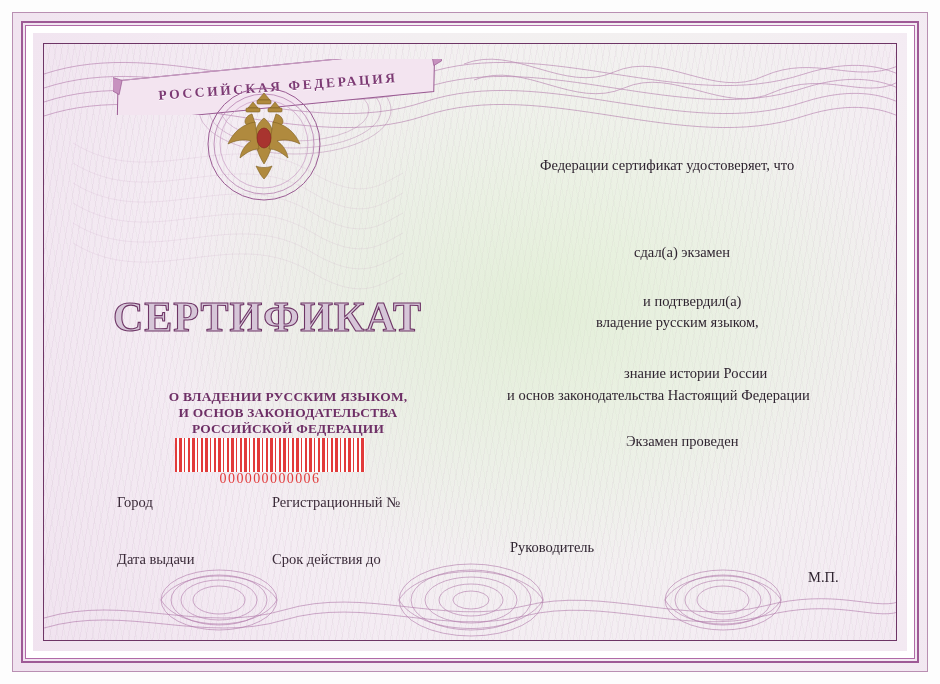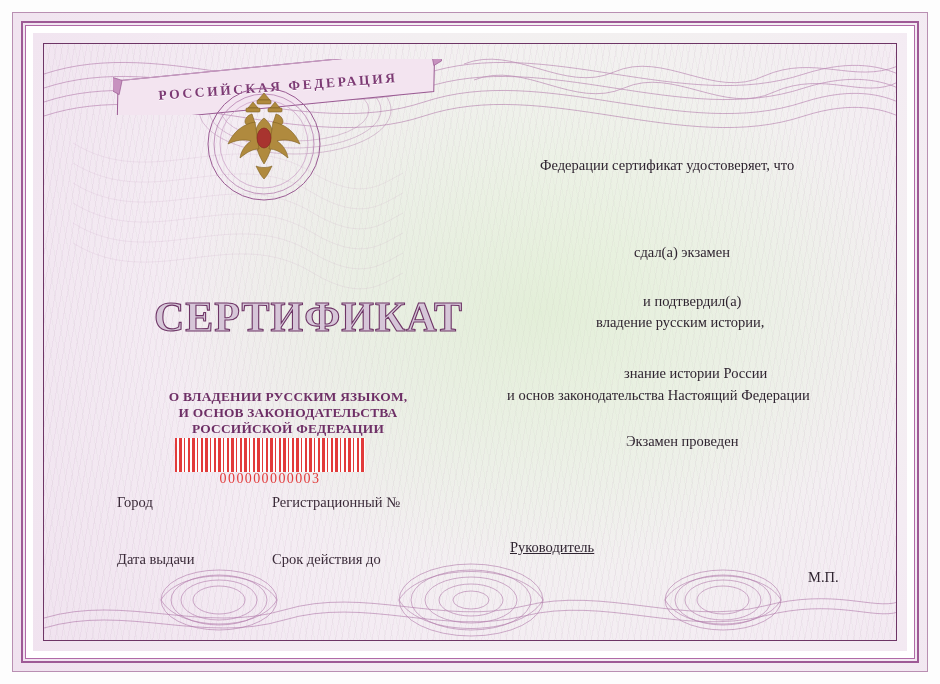--- a/index.html
+++ b/index.html
@@ -93,21 +93,21 @@
     position:absolute;left:193px;top:73px;width:116px;height:116px;
   }
 
   
   .title-main{
     position:absolute;left:100px;top:283px;width:350px;
     font-family:"Liberation Serif",serif;
     font-size:42px;font-weight:bold;letter-spacing:1px;
     color:#d6c6d8;
     -webkit-text-stroke:1.1px #6e3566;
-    text-align:right;
+    text-align:left;
     line-height:1;
   }
   .title-sub{
     position:absolute;left:95px;top:338px;width:360px;
     text-align:center;
     color:#6e2f66;
     font-size:13.4px;font-weight:bold;line-height:16px;
     letter-spacing:.2px;
     margin-top:38px;
   }
@@ -134,21 +134,21 @@
 
   
   .rt{position:absolute;color:#2f2430;font-size:14.5px;font-family:"Liberation Serif",serif;white-space:nowrap;}
   .r1{left:527px;top:144px;}
   .r2{left:621px;top:231px;}
   .r3{left:630px;top:265px;margin-top:15px;}
   .r4{left:583px;top:301px;}
   .r5{left:611px;top:352px;}
   .r6{left:494px;top:374px;}
   .r7{left:613px;top:420px;}
-  .r8{left:497px;top:526px;text-decoration:underline;}
+  .r8{left:497px;top:526px;}
   .r9{left:795px;top:556px;}
 
   
   .lines-left{
     position:absolute;left:60px;top:120px;width:330px;height:200px;
     opacity:.5;pointer-events:none;
   }
 </style>
 </head>
 <body>
@@ -237,31 +237,31 @@
 
     <div class="title-main">СЕРТИФИКАТ</div>
 
     <div class="title-sub">
       <div>О ВЛАДЕНИИ РУССКИМ ЯЗЫКОМ,</div>
       <div>И ОСНОВ ЗАКОНОДАТЕЛЬСТВА</div>
       <div>РОССИЙСКОЙ ФЕДЕРАЦИИ</div>
     </div>
 
     <div class="barcode"></div>
-    <div class="barcode-num">000000000003</div>
+    <div class="barcode-num">000000000006</div>
 
     <div class="lbl l-city">Город</div>
     <div class="lbl l-reg">Регистрационный  №</div>
     <div class="lbl l-date">Дата выдачи</div>
     <div class="lbl l-valid">Срок действия до</div>
 
     <div class="rt r1">Федерации сертификат удостоверяет, что</div>
     <div class="rt r2">сдал(а) экзамен</div>
     <div class="rt r3">и подтвердил(а)</div>
-    <div class="rt r4">владение русским истории,</div>
+    <div class="rt r4">владение русским языком,</div>
     <div class="rt r5">знание истории России</div>
     <div class="rt r6">и основ законодательства Настоящий Федерации</div>
     <div class="rt r7">Экзамен проведен</div>
     <div class="rt r8">Руководитель</div>
     <div class="rt r9">М.П.</div>
 
     <div class="bottom-orn">
       <svg width="854" height="92" viewBox="0 0 854 92" xmlns="http://www.w3.org/2000/svg">
         <g stroke="#9f5c97" fill="none" stroke-width="0.6" opacity="0.8">
           <g transform="translate(175,20)">

